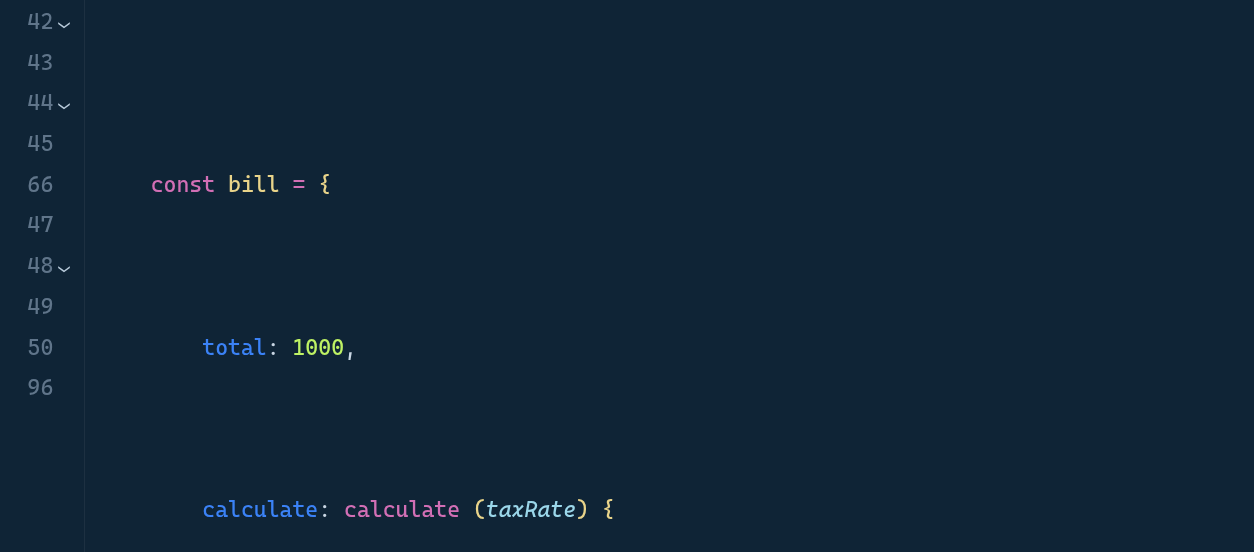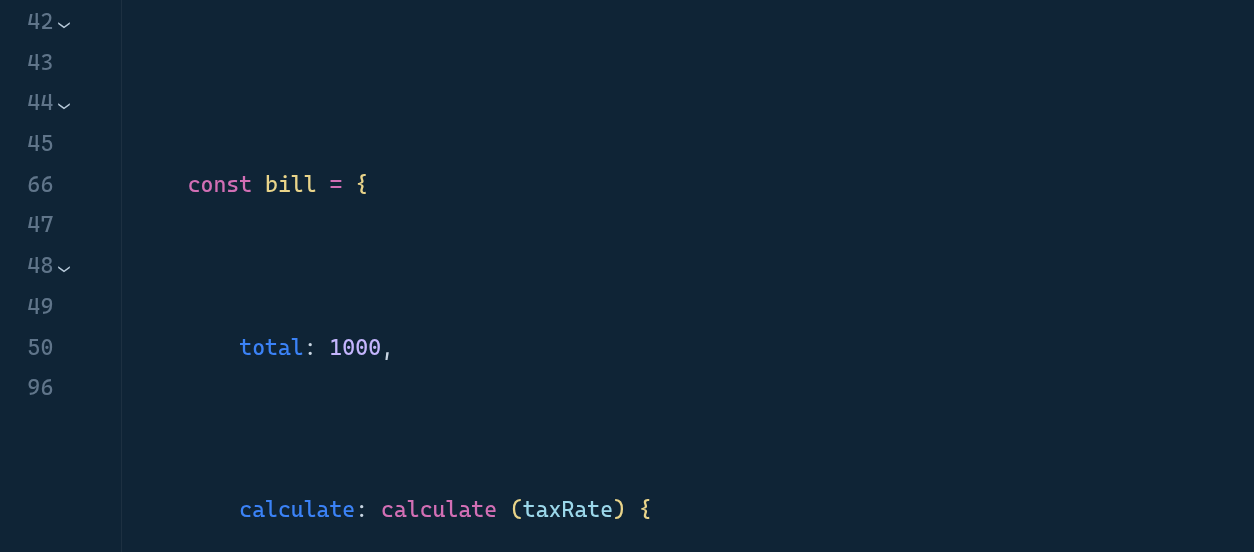--- a/index.html
+++ b/index.html
@@ -10,21 +10,20 @@
     font-size: 22px;
     line-height: 1.85;
     color: #c5d4e3;
     width: 1254px;
     height: 552px;
     overflow: hidden;
   }
   .editor {
     display: flex;
     height: 100%;
-    gap: 37px;
   }
   .gutter {
     width: 84px;
     flex-shrink: 0;
     padding-top: 2px;
     text-align: right;
     user-select: none;
   }
   .gut-row {
     display: flex;
@@ -66,24 +65,24 @@
     color: rgba(255,255,255,0.09);
   }
 
   
   .kw       { color: #d26fb5; }  
   .decl     { color: #e9d48a; }  
   .op       { color: #d26fb5; }  
   .brace    { color: #e9d48a; }  
   .prop     { color: #3b82f6; }  
   .num      {}
-  .numlit   { color: #c4b5fd; }  
+  .numlit   { color: #bef264; }  
   .punct    { color: #c9d6e3; }
   .paren    { color: #e9d48a; }  
-  .param    { color: #9bd7ea; }  
+  .param    { color: #9bd7ea; font-style: italic; }  
 </style>
 </head>
 <body>
 
 <div class="editor">
   <div class="gutter">
     <div class="gut-row">
         <span class="num">42</span>
         <span class="chev">⌄</span>
       </div>

